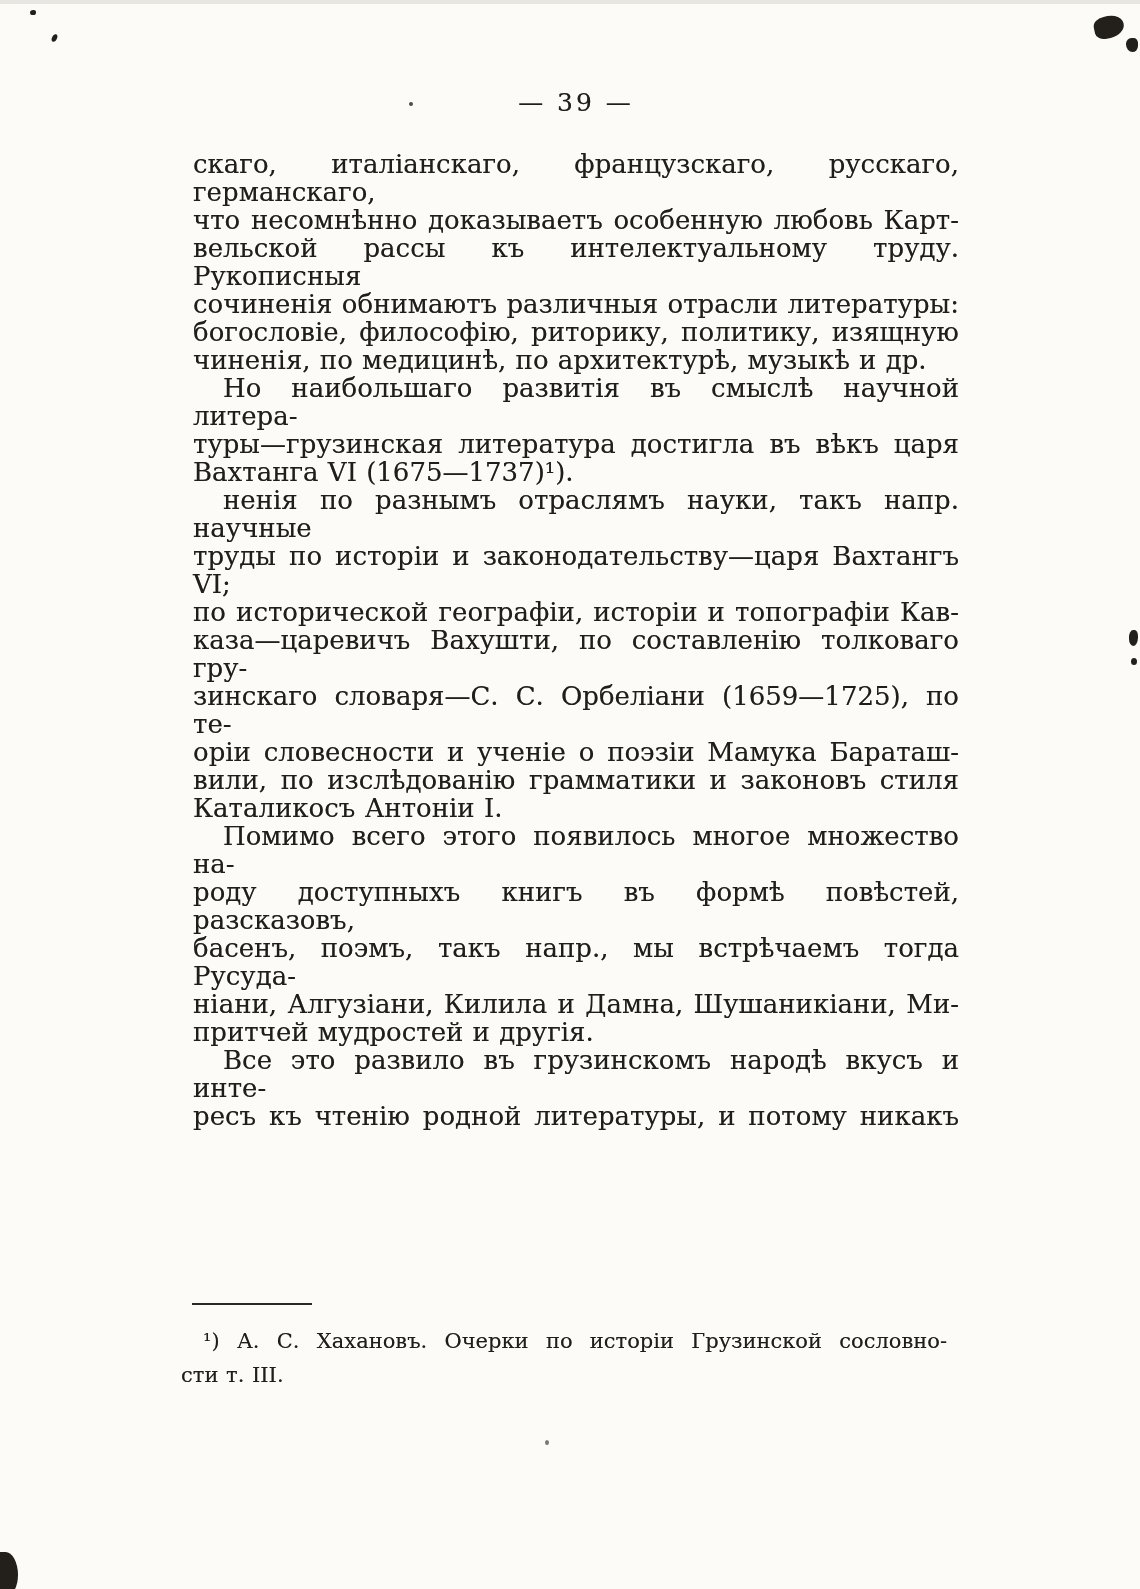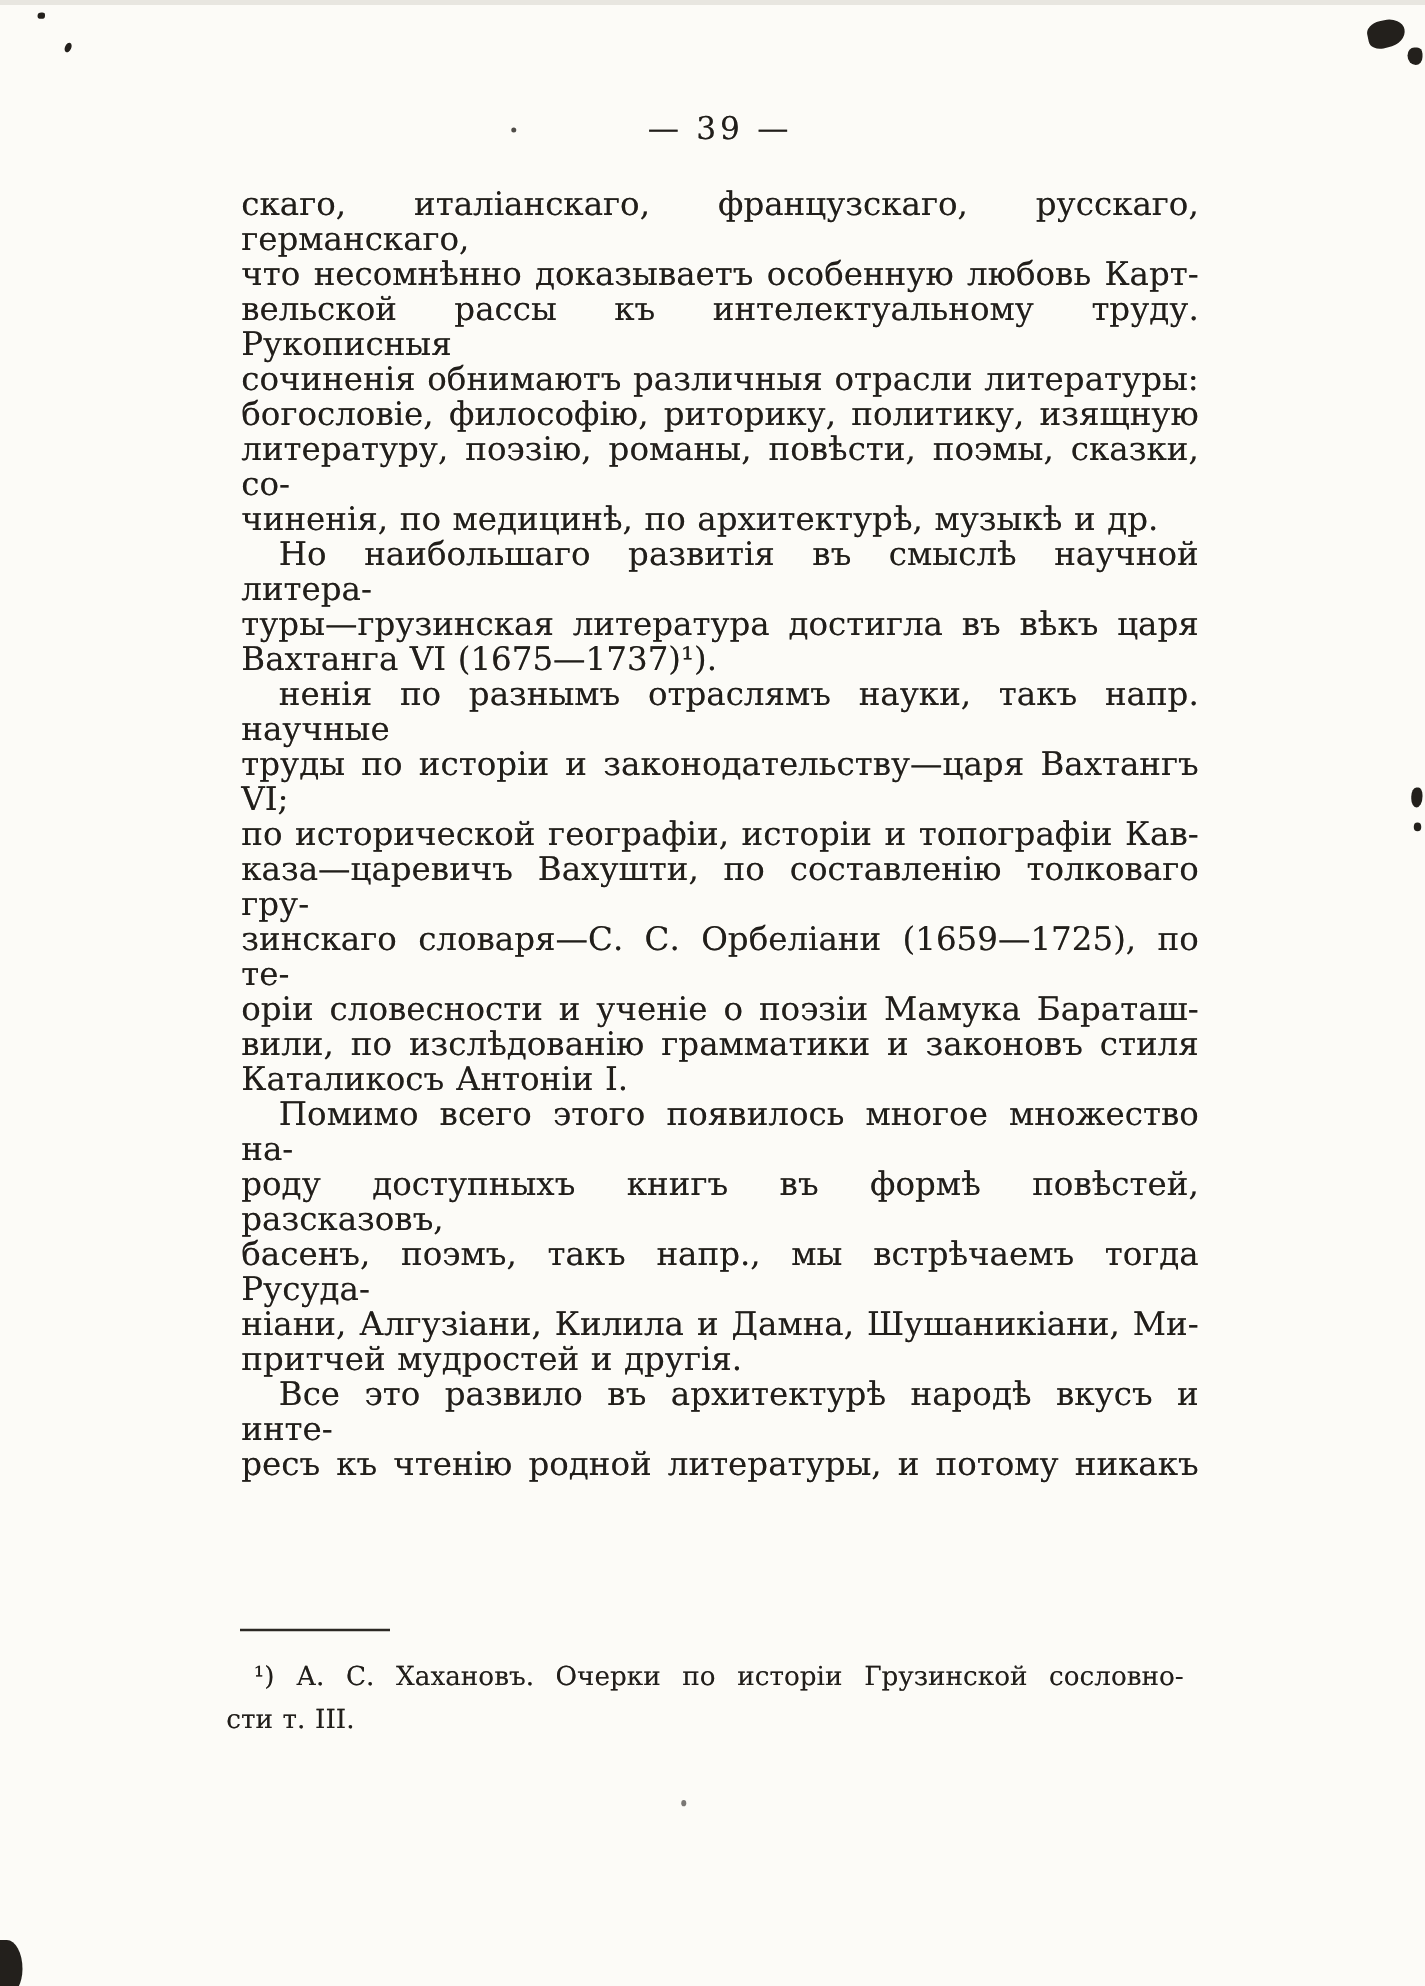--- a/index.html
+++ b/index.html
@@ -90,21 +90,20 @@
 <div class="sheet">
   <div class="page-number">— 39 —</div>
 
   <div class="text-block" id="text-block">
       <div class="para">
         <div class="line">скаго, италіанскаго, французскаго, русскаго, германскаго,</div>
         <div class="line">что несомнѣнно доказываетъ особенную любовь Карт-</div>
         <div class="line">вельской рассы къ интелектуальному труду. Рукописныя</div>
         <div class="line">сочиненія обнимаютъ различныя отрасли литературы:</div>
         <div class="line">богословіе, философію, риторику, политику, изящную</div>
-        <div class="line">литературу, поэзію, романы, повѣсти, поэмы, сказки, со-</div>
         <div class="line last">чиненія, по медицинѣ, по архитектурѣ, музыкѣ и др.</div>
       </div>
       <div class="para indent">
         <div class="line">Но наибольшаго развитія въ смыслѣ научной литера-</div>
         <div class="line">туры—грузинская литература достигла въ вѣкъ царя</div>
         <div class="line last">Вахтанга VI (1675—1737)¹).</div>
       </div>
       <div class="para indent">
         <div class="line">ненія по разнымъ отраслямъ науки, такъ напр. научные</div>
         <div class="line">труды по исторіи и законодательству—царя Вахтангъ VI;</div>
@@ -116,21 +115,21 @@
         <div class="line last">Каталикосъ Антоніи I.</div>
       </div>
       <div class="para indent">
         <div class="line">Помимо всего этого появилось многое множество на-</div>
         <div class="line">роду доступныхъ книгъ въ формѣ повѣстей, разсказовъ,</div>
         <div class="line">басенъ, поэмъ, такъ напр., мы встрѣчаемъ тогда Русуда-</div>
         <div class="line">ніани, Алгузіани, Килила и Дамна, Шушаникіани, Ми-</div>
         <div class="line last">притчей мудростей и другія.</div>
       </div>
       <div class="para indent">
-        <div class="line">Все это развило въ архитектурѣ народѣ вкусъ и инте-</div>
+        <div class="line">Все это развило въ грузинскомъ народѣ вкусъ и инте-</div>
         <div class="line">ресъ къ чтенію родной литературы, и потому никакъ</div>
       </div>
     </div>
 
   <div class="footnote-rule"></div>
 
   <div class="footnote" id="footnote">
       <div class="para indent">
         <div class="line">¹) А. С. Хахановъ. Очерки по исторіи Грузинской сословно-</div>
         <div class="line last">сти т. III.</div>

